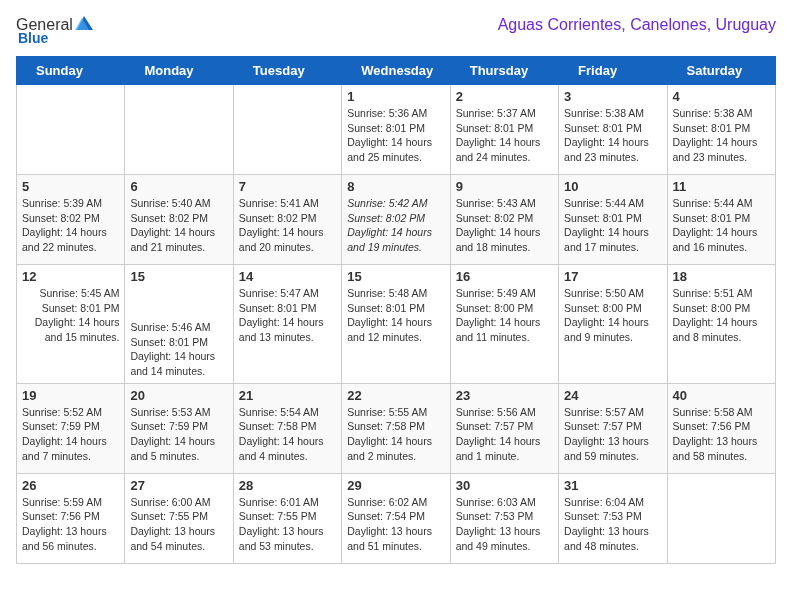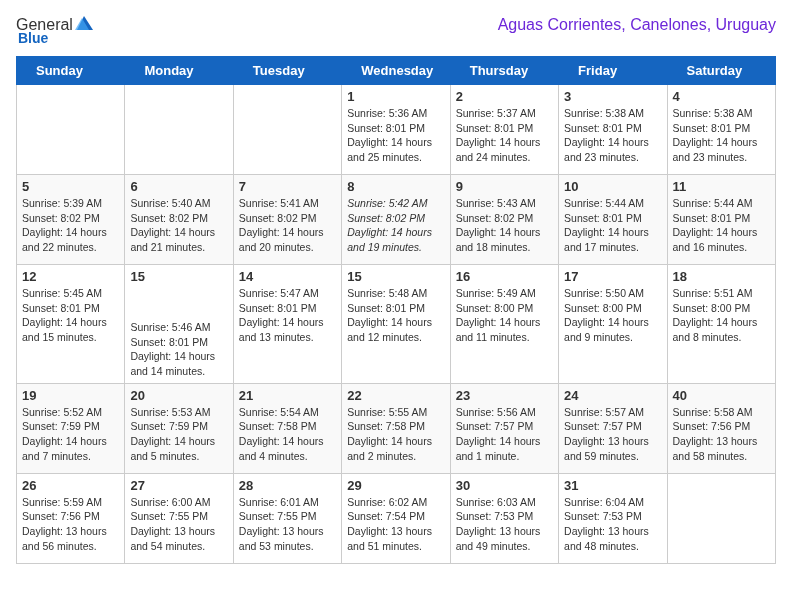--- a/index.html
+++ b/index.html
@@ -185,21 +185,21 @@
           <div class="day-number">11</div>
           <div class="day-info" style="white-space: pre-line;">Sunrise: 5:44 AM
 Sunset: 8:01 PM
 Daylight: 14 hours
 and 16 minutes.</div>
         </td>
       </tr>
       <tr>
         <td>
           <div class="day-number">12</div>
-          <div class="day-info" style="white-space: pre-line;">Sunrise: 5:45 AM
+          <div class="day-info" style="white-space: pre-line; text-align: right;">Sunrise: 5:45 AM
 Sunset: 8:01 PM
 Daylight: 14 hours
 and 15 minutes.</div>
         </td>
         <td>
           <div class="day-number">15</div>
           <div class="day-info" style="white-space: pre-line; margin-top: 36px;">Sunrise: 5:46 AM
 Sunset: 8:01 PM
 Daylight: 14 hours
 and 14 minutes.</div>

